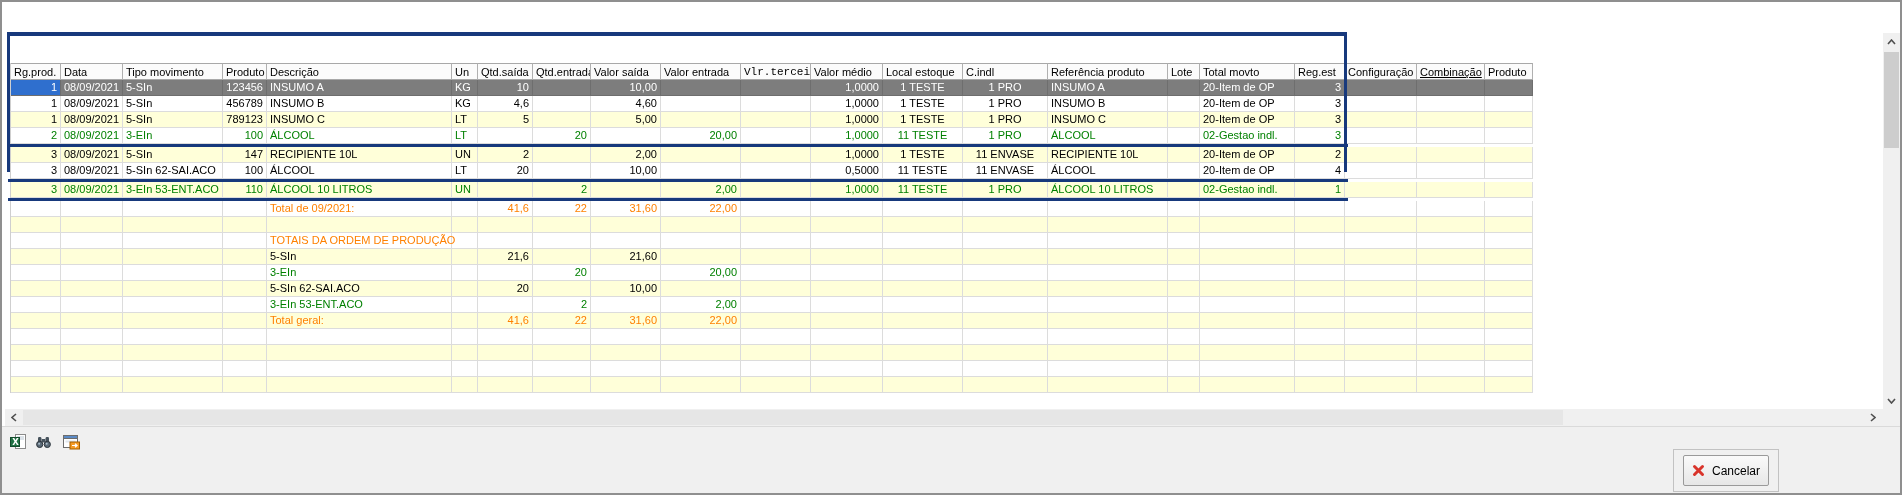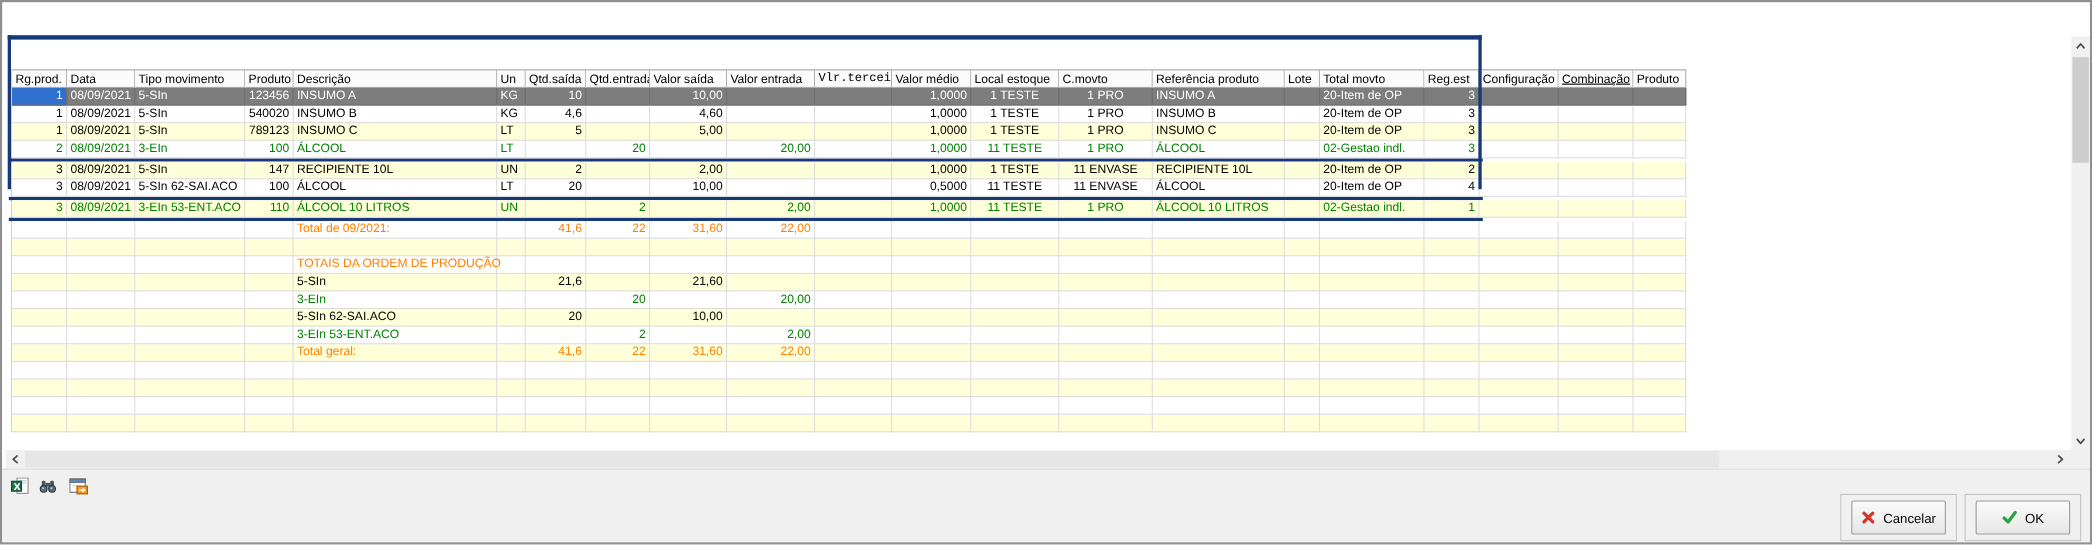--- a/index.html
+++ b/index.html
@@ -71,21 +71,21 @@
           <div class="hcell al" style="width: 44px;">Produto</div>
           <div class="hcell al" style="width: 185px;">Descrição</div>
           <div class="hcell al" style="width: 26px;">Un</div>
           <div class="hcell al" style="width: 55px;">Qtd.saída</div>
           <div class="hcell al" style="width: 58px;">Qtd.entrada</div>
           <div class="hcell al" style="width: 70px;">Valor saída</div>
           <div class="hcell al" style="width: 80px;">Valor entrada</div>
           <div class="hcell al" style="width: 70px; font-family: Liberation Mono, monospace;">Vlr.terceiros</div>
           <div class="hcell al" style="width: 72px;">Valor médio</div>
           <div class="hcell al" style="width: 80px;">Local estoque</div>
-          <div class="hcell al" style="width: 85px;">C.movto</div>
+          <div class="hcell al" style="width: 85px;">C.indl</div>
           <div class="hcell al" style="width: 120px;">Referência produto</div>
           <div class="hcell al" style="width: 32px;">Lote</div>
           <div class="hcell al" style="width: 95px;">Total movto</div>
           <div class="hcell al" style="width: 50px;">Reg.est</div>
           <div class="hcell al" style="width: 72px;">Configuração</div>
           <div class="hcell al" style="width: 68px; text-decoration: underline;">Combinação</div>
           <div class="hcell al" style="width: 48px;">Produto</div>
         </div>
         <div class="grow drow sel">
           <div class="dcell ar c-sel" style="width: 50px;">1</div>
@@ -107,21 +107,21 @@
           <div class="dcell al" style="width: 95px;">20-Item de OP</div>
           <div class="dcell ar" style="width: 50px;">3</div>
           <div class="dcell al" style="width: 72px;"></div>
           <div class="dcell al" style="width: 68px;"></div>
           <div class="dcell al" style="width: 48px;"></div>
         </div>
         <div class="grow drow w">
           <div class="dcell ar" style="width: 50px;">1</div>
           <div class="dcell al" style="width: 62px;">08/09/2021</div>
           <div class="dcell al" style="width: 100px;">5-SIn</div>
-          <div class="dcell ar" style="width: 44px;">540020</div>
+          <div class="dcell ar" style="width: 44px;">456789</div>
           <div class="dcell al" style="width: 185px;">INSUMO B</div>
           <div class="dcell al" style="width: 26px;">KG</div>
           <div class="dcell ar" style="width: 55px;">4,6</div>
           <div class="dcell ar" style="width: 58px;"></div>
           <div class="dcell ar" style="width: 70px;">4,60</div>
           <div class="dcell ar" style="width: 80px;"></div>
           <div class="dcell ar" style="width: 70px;"></div>
           <div class="dcell ar" style="width: 72px;">1,0000</div>
           <div class="dcell ac" style="width: 80px;">1 TESTE</div>
           <div class="dcell ac" style="width: 85px;">1 PRO</div>
@@ -598,24 +598,14 @@
       <div class="btn">
         <span style="display:inline-flex;">
           <svg width="13" height="13" viewBox="0 0 13 13">
             <path d="M2.5 2.5 L10.5 10.5 M10.5 2.5 L2.5 10.5" stroke="#d9342b" stroke-width="3" stroke-linecap="round"></path>
           </svg>
         </span>
         <span>Cancelar</span>
       </div>
     </div>
 
-    <div class="btnpanel panel-ok">
-      <div class="btn">
-        <span style="display:inline-flex;">
-          <svg width="14" height="13" viewBox="0 0 14 13">
-            <path d="M2 7 L5.5 10.5 L12 2" stroke="#2ea043" stroke-width="3" fill="none" stroke-linecap="round" stroke-linejoin="round"></path>
-          </svg>
-        </span>
-        <span>OK</span>
-      </div>
-    </div>
   </div>
 </div>
 
 </body></html>

